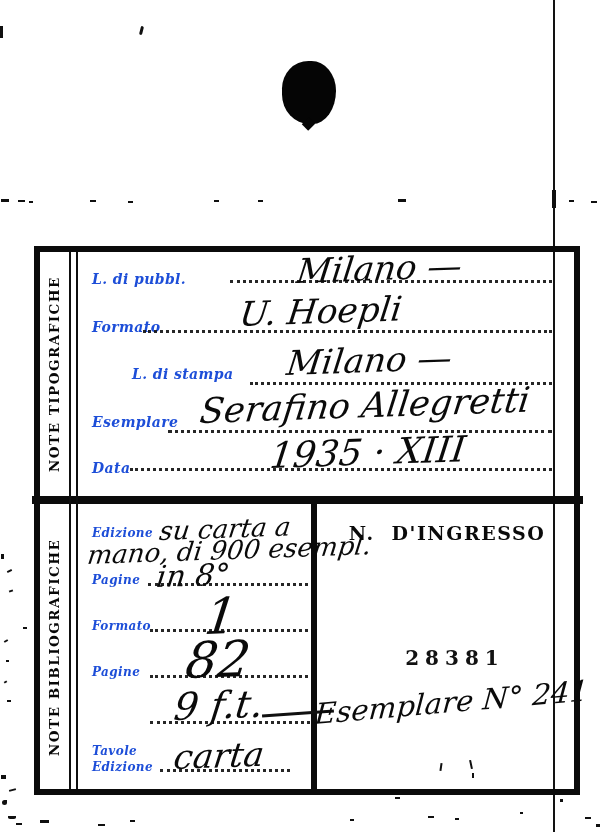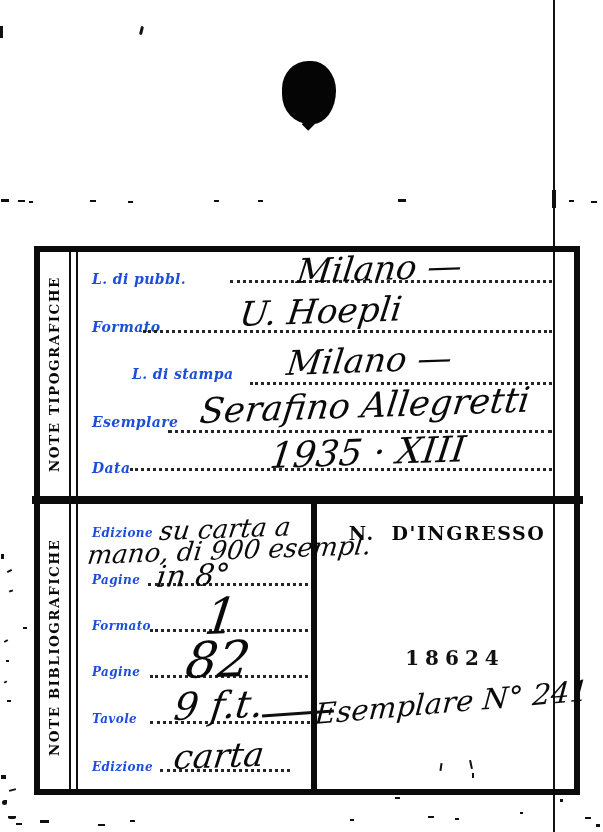--- a/index.html
+++ b/index.html
@@ -146,32 +146,32 @@
     <span class="hw" style="left:155px;top:562px;font-size:30px;">in 8°</span>
 
     <span class="label label-lg" style="left:92px;top:620px;">Formato</span>
     <div class="leader" style="left:150px;top:629px;width:158px;"></div>
     <span class="hw" style="left:202px;top:592px;font-size:50px;">1</span>
 
     <span class="label label-lg" style="left:92px;top:666px;">Pagine</span>
     <div class="leader" style="left:150px;top:675px;width:158px;"></div>
     <span class="hw" style="left:183px;top:636px;font-size:50px;">82</span>
 
-    <span class="label label-lg" style="left:92px;top:713px;">Tavole</span>
+    <span class="label label-lg" style="left:92px;top:745px;">Tavole</span>
     <div class="leader" style="left:150px;top:721px;width:160px;"></div>
     <span class="hw" style="left:172px;top:688px;font-size:38px;">9 f.t.</span>
     <div class="speck" style="left:262px;top:712px;width:72px;height:3px;transform:rotate(-4deg);"></div>
 
     <span class="label label-lg" style="left:92px;top:761px;">Edizione</span>
     <div class="leader" style="left:160px;top:769px;width:130px;"></div>
     <span class="hw" style="left:172px;top:740px;font-size:34px;">carta</span>
 
     <div>
       <div class="box-title" style="left:322px;top:522px;width:250px;">N. D'INGRESSO</div>
-      <div class="stamp" style="left:340px;top:646px;width:230px;">18624</div>
+      <div class="stamp" style="left:340px;top:646px;width:230px;">28381</div>
       <span class="hw" style="left:314px;top:700px;font-size:29px;transform:skewX(-9deg) rotate(-5deg);">Esemplare N° 241</span>
       <div class="speck" style="left:440px;top:763px;width:2px;height:8px;transform:rotate(8deg);"></div>
       <div class="speck" style="left:470px;top:760px;width:2px;height:9px;transform:rotate(-12deg);"></div>
       <div class="speck" style="left:472px;top:773px;width:2px;height:5px;"></div>
     </div>
   </div>
 
 </div>
 
 </body></html>

